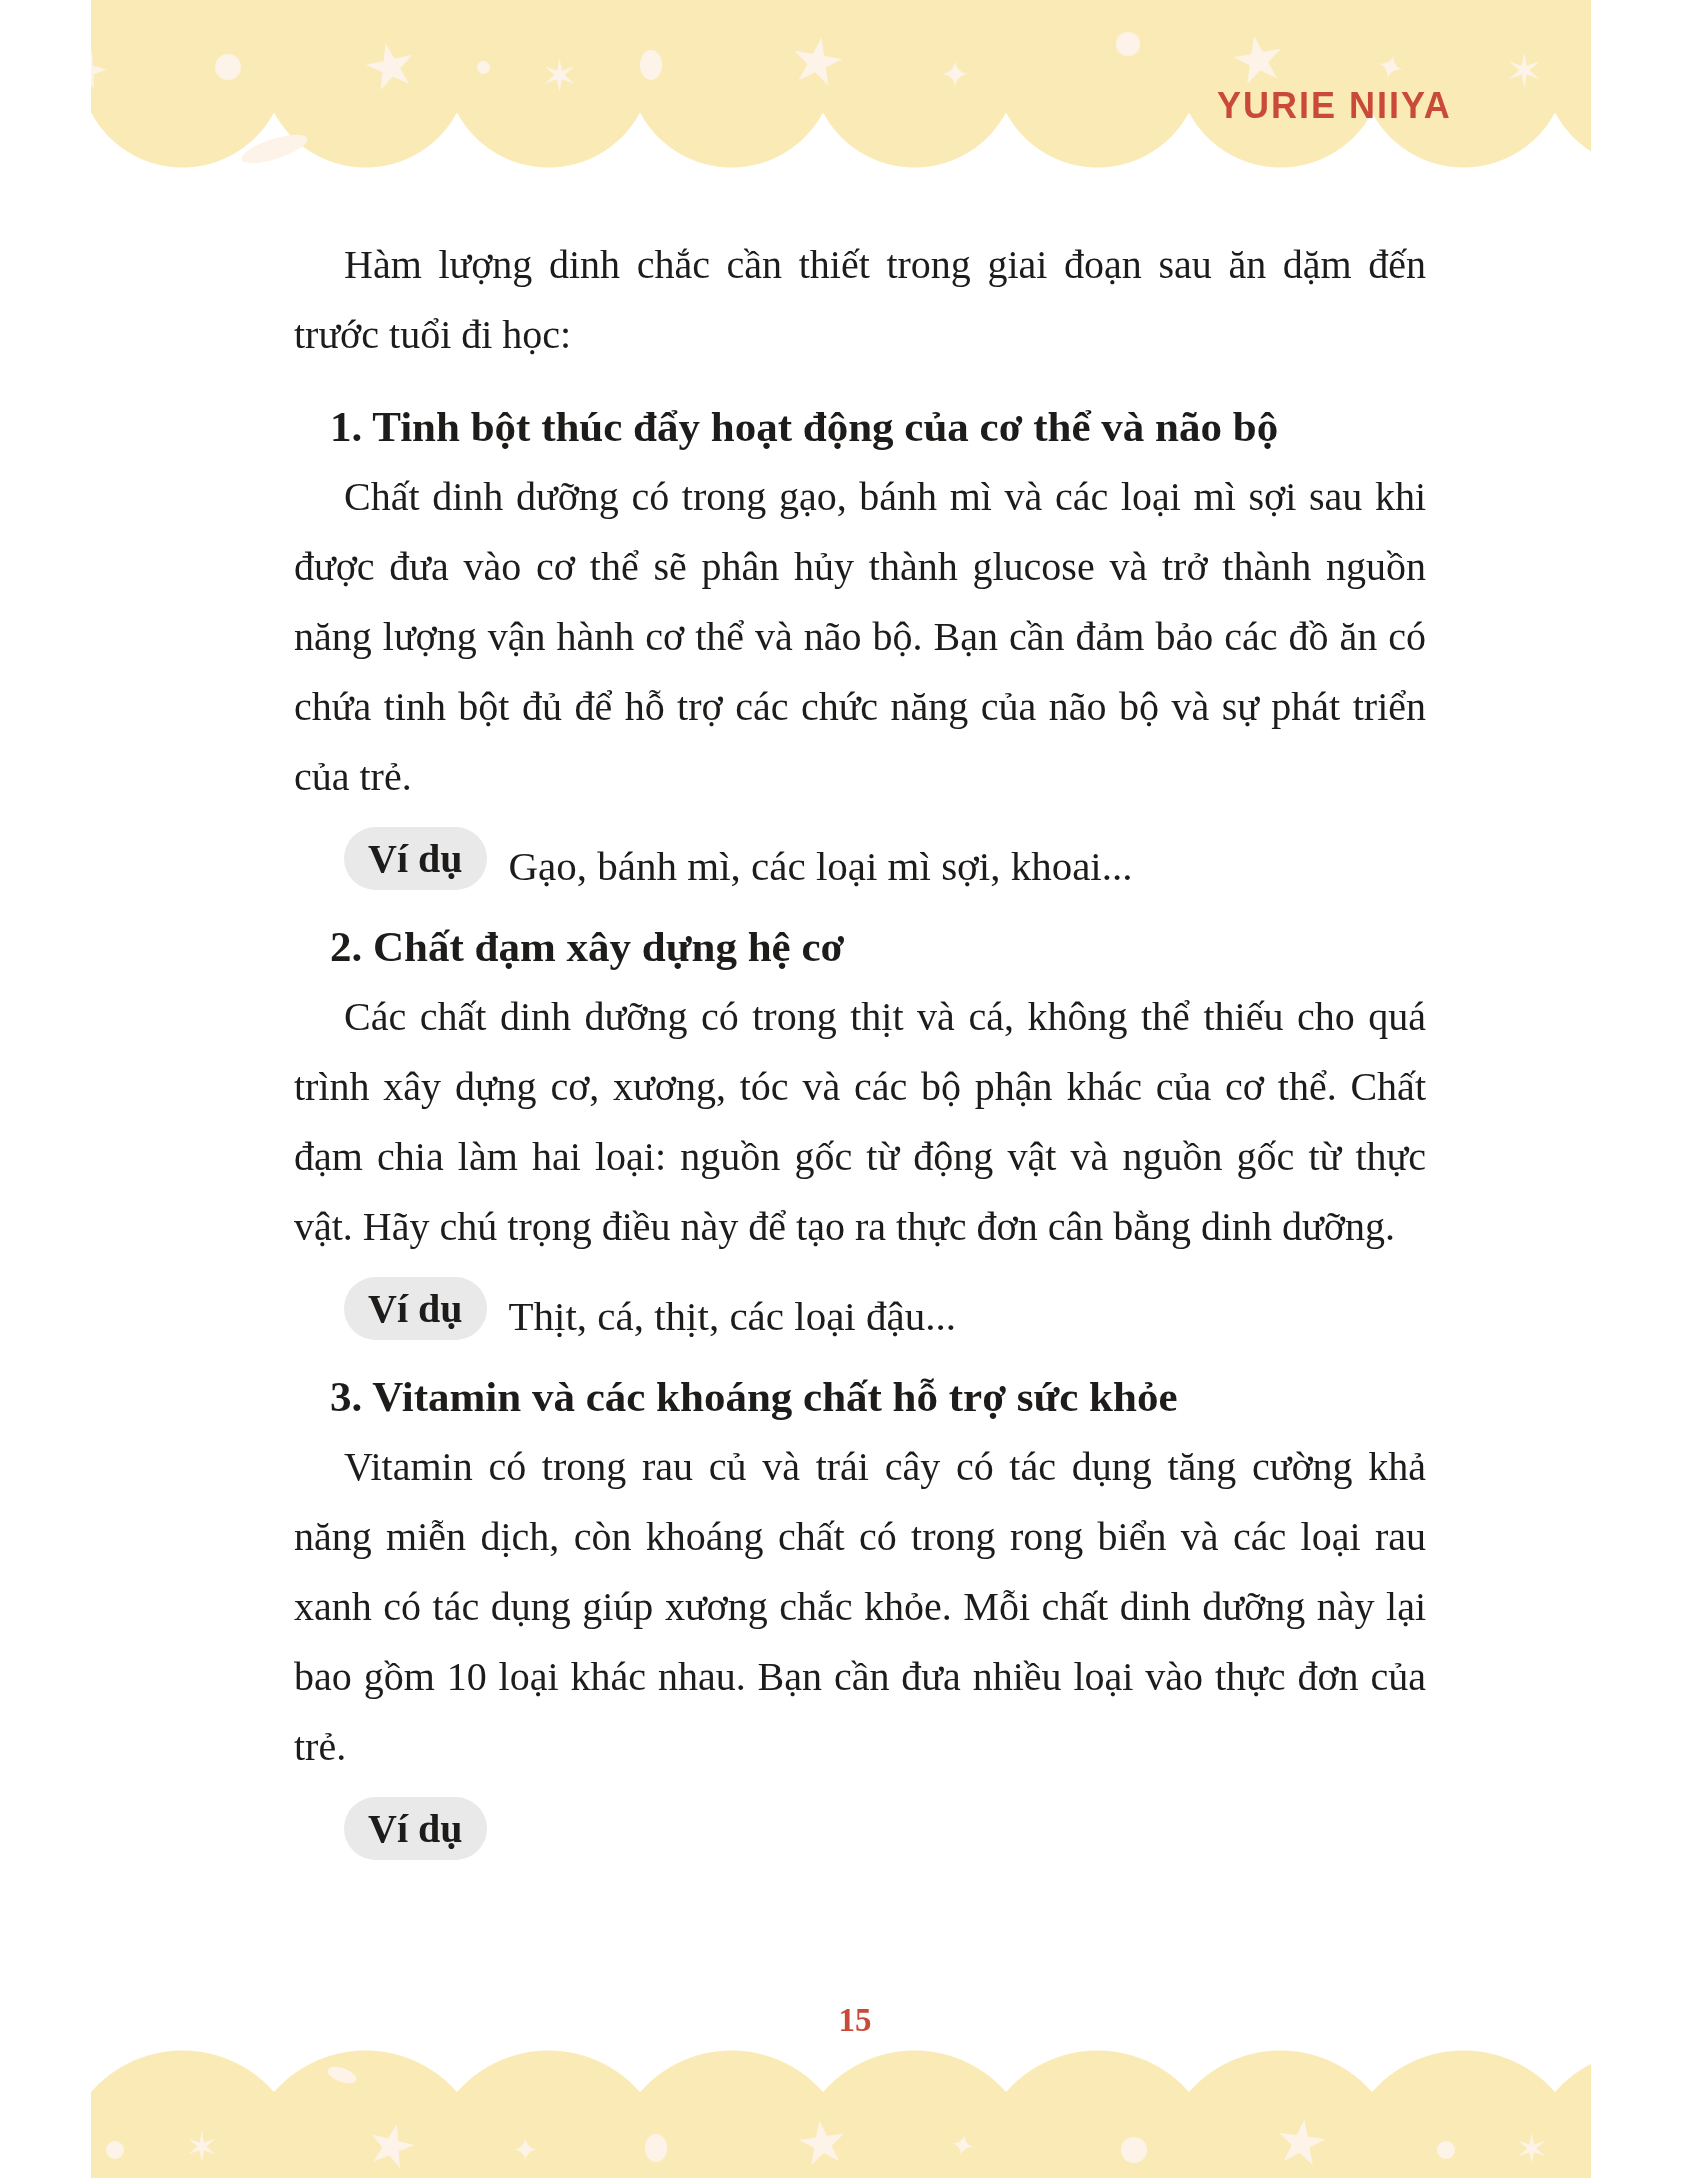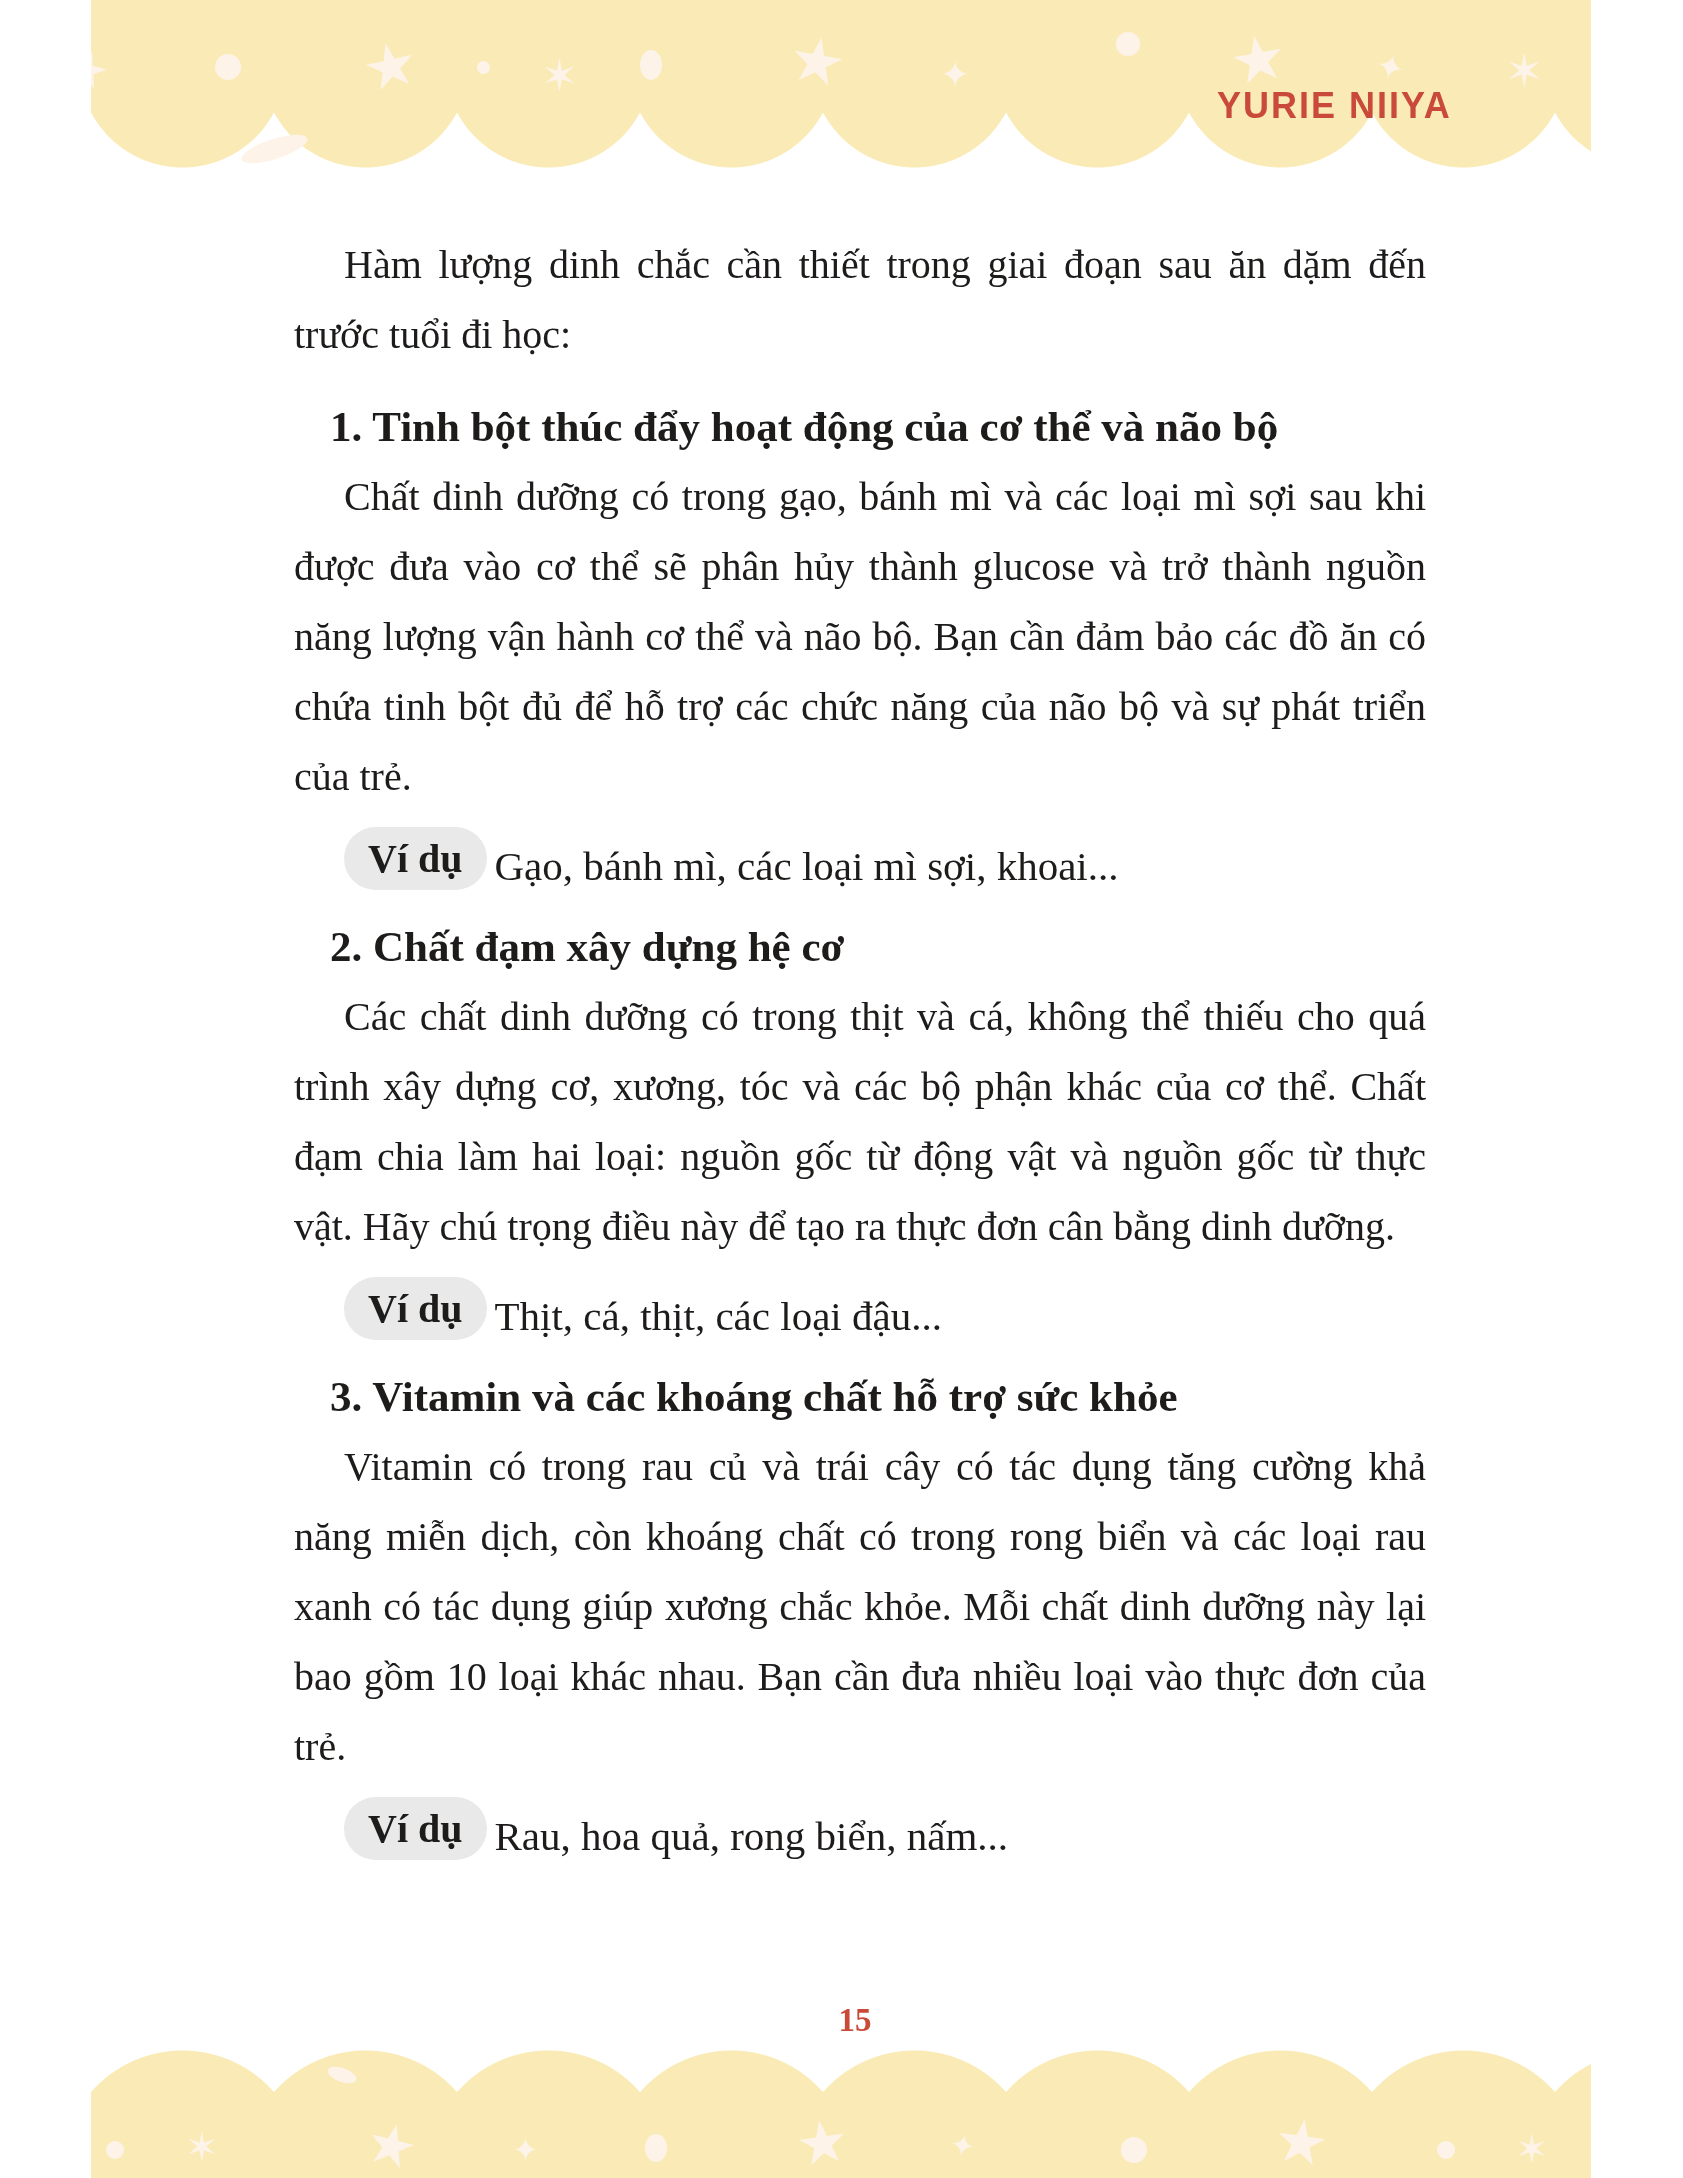--- a/index.html
+++ b/index.html
@@ -90,21 +90,21 @@
     height:63px;
     padding:0 24px;
     border-radius:32px;
     background:var(--badge-gray);
     display:flex;
     align-items:center;
     font-size:40px;
     font-weight:bold;
   }
   .example-text{
-    margin-left:8px;
+    margin-left:22px;
     font-size:41px;
   }
   
   .page-number{
     position:absolute;
     top:2002px; left:855px;
     transform:translateX(-50%);
     font-family:Liberation Serif, serif;
     font-weight:bold;
     font-size:33px;
@@ -149,21 +149,20 @@
   <p class="body">Các chất dinh dưỡng có trong thịt và cá, không thể thiếu cho quá trình xây dựng cơ, xương, tóc và các bộ phận khác của cơ thể. Chất đạm chia làm hai loại: nguồn gốc từ động vật và nguồn gốc từ thực vật. Hãy chú trọng điều này để tạo ra thực đơn cân bằng dinh dưỡng.</p>
   <div class="example-row">
     <span class="badge">Ví dụ</span>
     <span class="example-text">Thịt, cá, thịt, các loại đậu...</span>
   </div>
 
   <h2 class="heading">3. Vitamin và các khoáng chất hỗ trợ sức khỏe</h2>
   <p class="body">Vitamin có trong rau củ và trái cây có tác dụng tăng cường khả năng miễn dịch, còn khoáng chất có trong rong biển và các loại rau xanh có tác dụng giúp xương chắc khỏe. Mỗi chất dinh dưỡng này lại bao gồm 10 loại khác nhau. Bạn cần đưa nhiều loại vào thực đơn của trẻ.</p>
   <div class="example-row">
     <span class="badge">Ví dụ</span>
-    <span class="example-text">Rau, hoa quả, rong biển, nấm...</span>
   </div>
 
 </div>
 
 <div class="page-number">15</div>
 
 <div class="band band-bottom" id="band-bottom">
   <div class="scallops"></div>
   <div class="solid"></div>
 <span class="decor dot" style="left: 15px; top: 91px; width: 18px; height: 18px;"></span>

